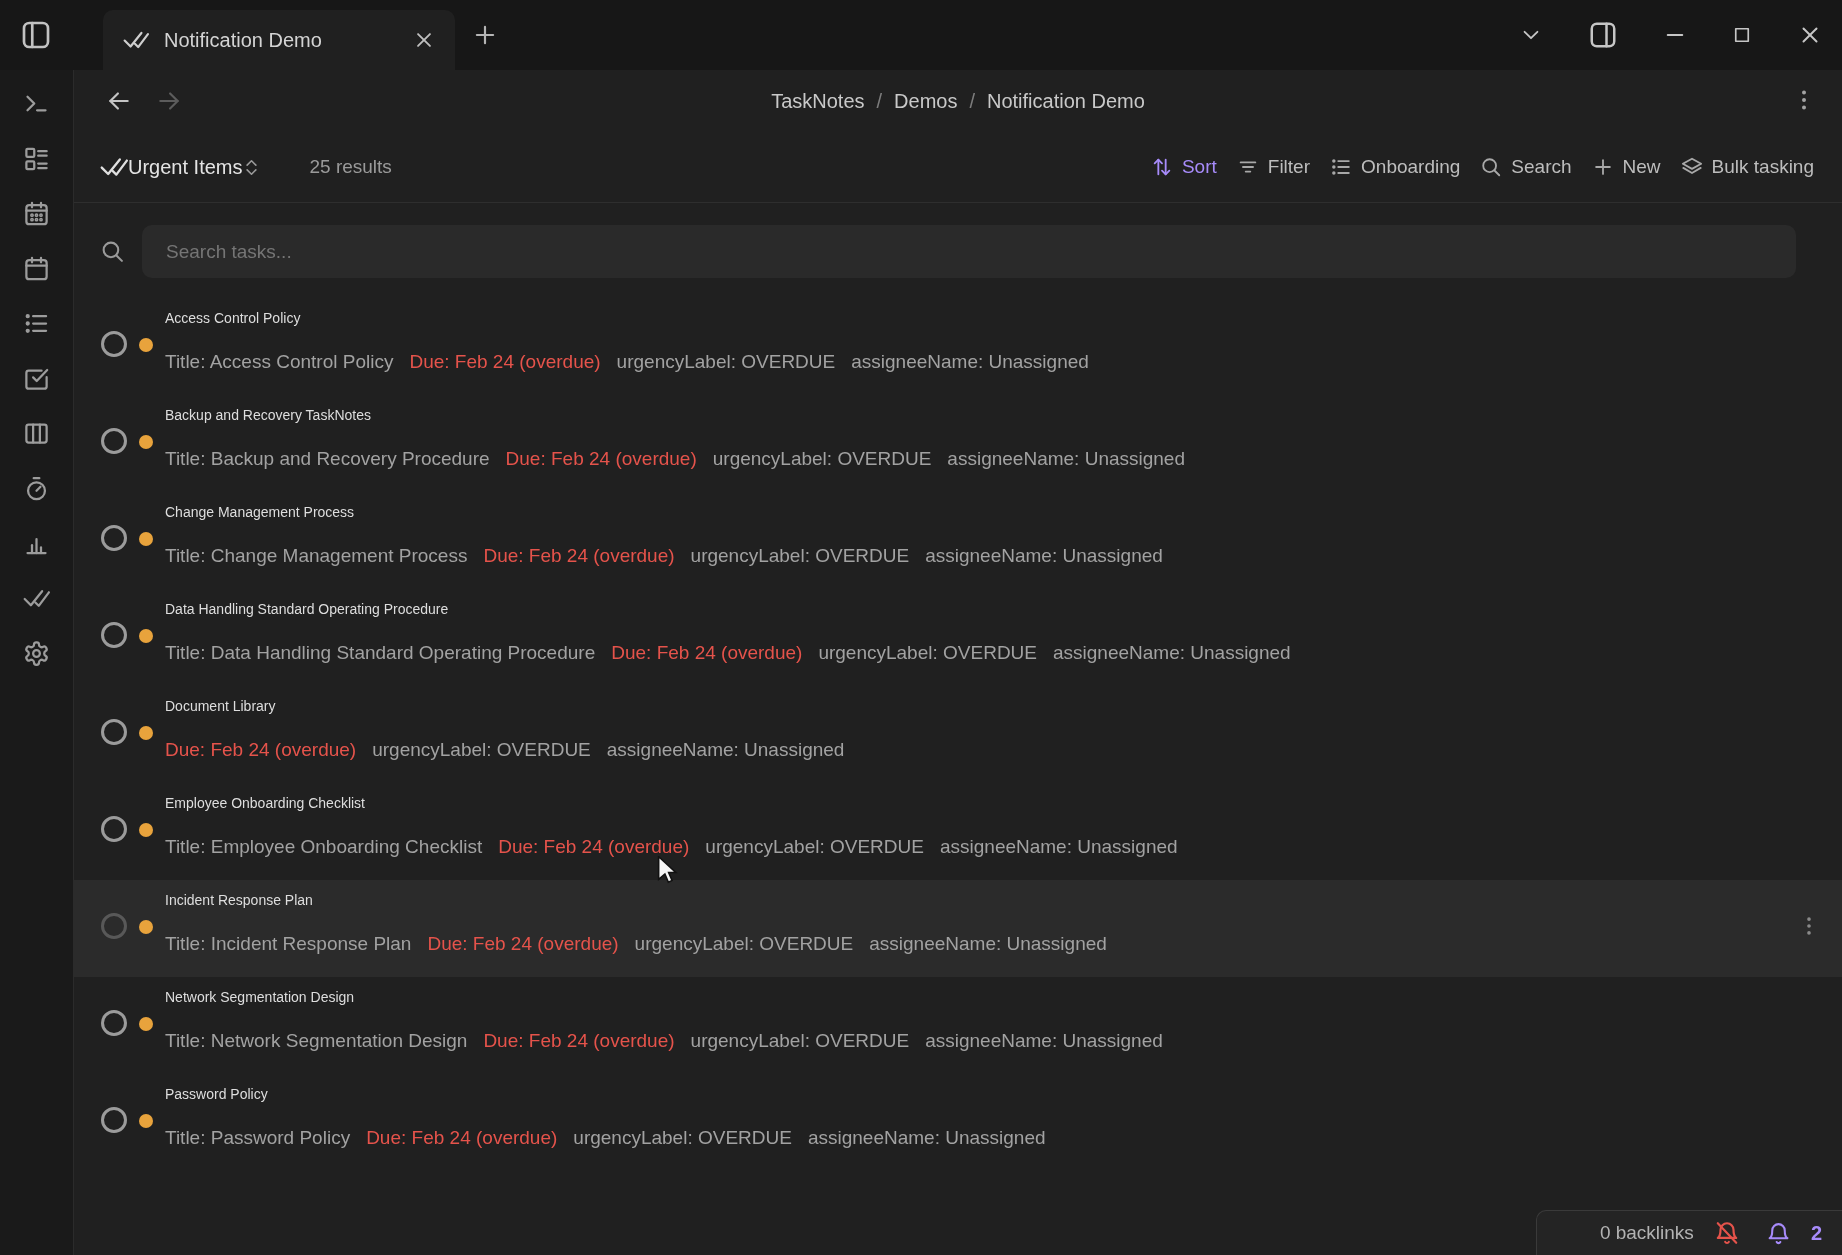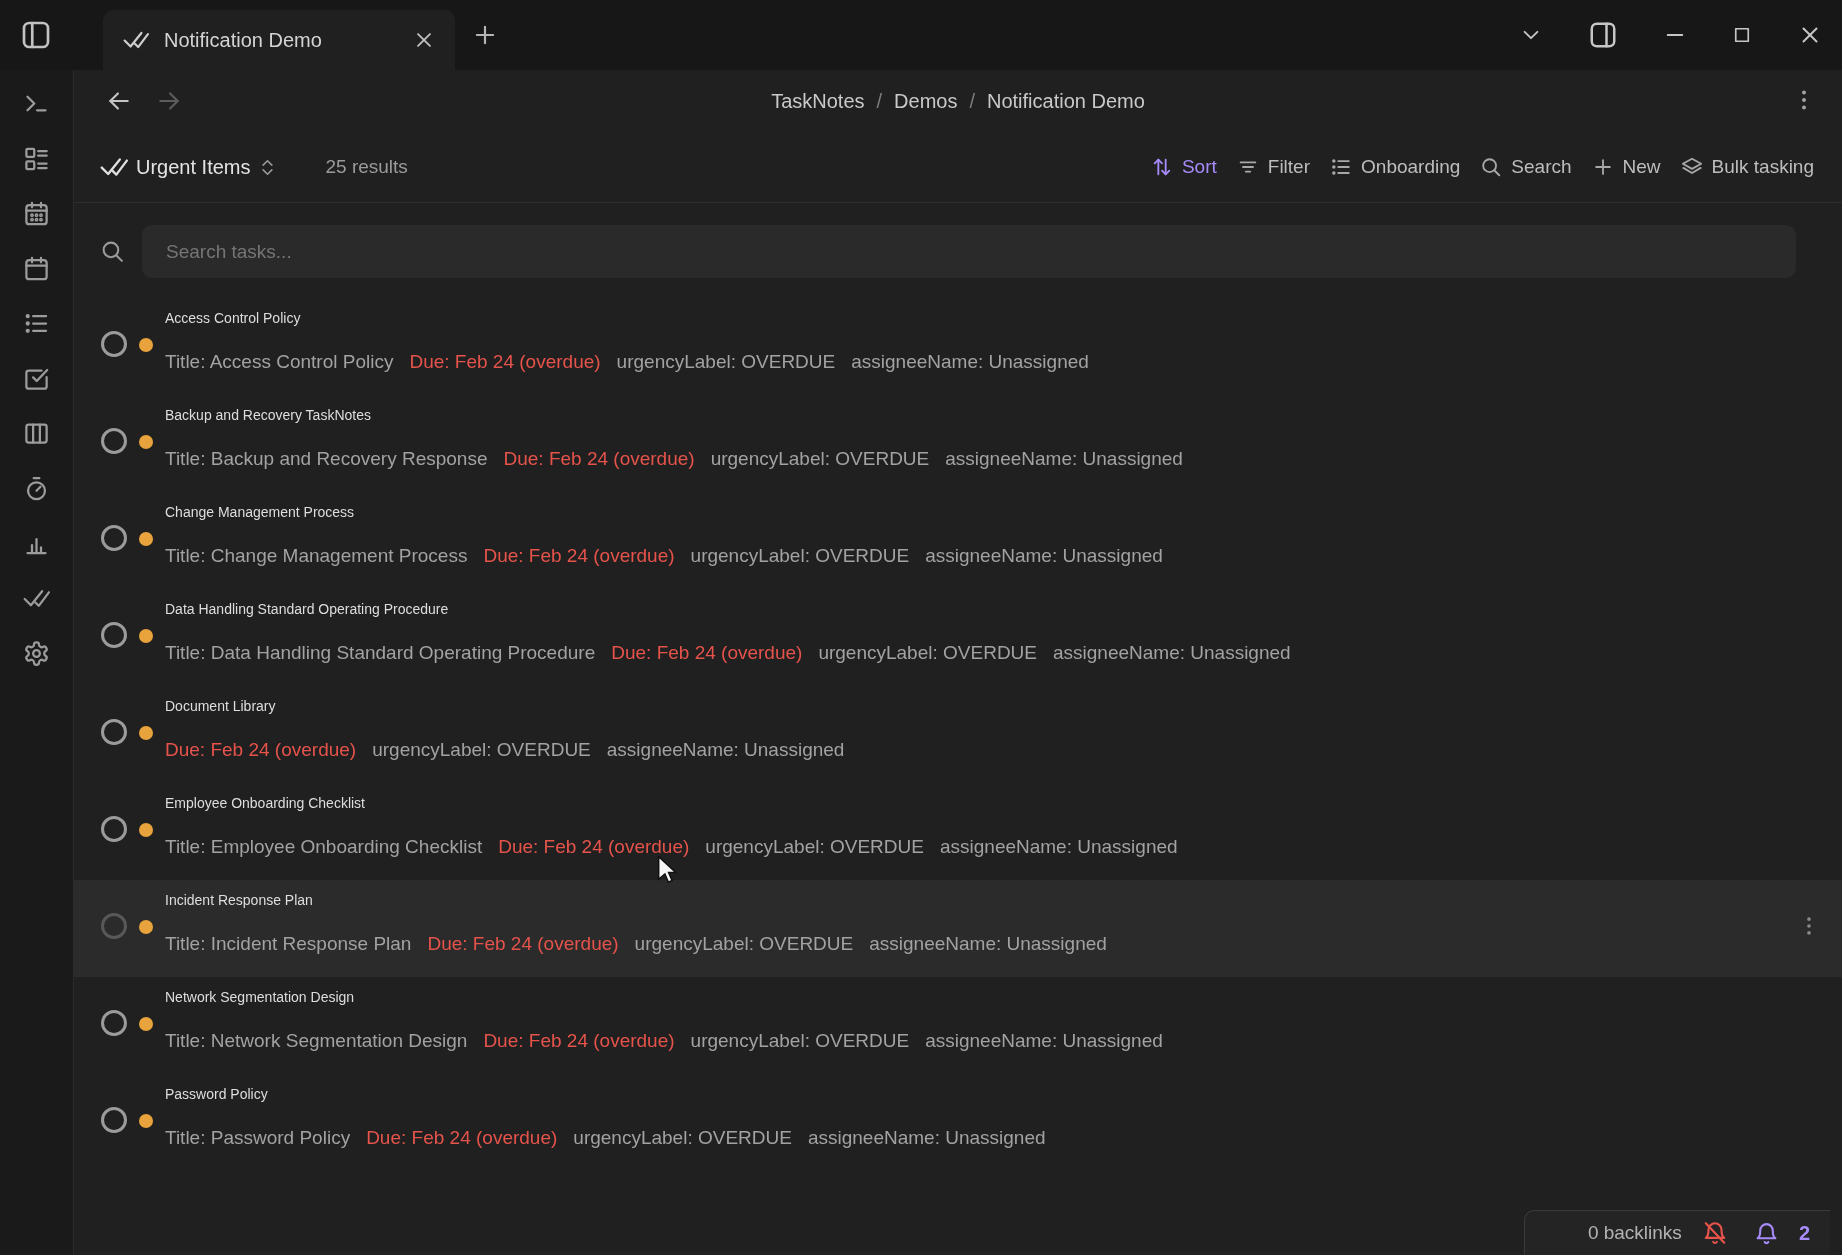--- a/index.html
+++ b/index.html
@@ -34,21 +34,21 @@
   .nav-arrows .back { color:#c4c4c4; display:flex; cursor:pointer; }
   .nav-arrows .fwd { color:#5c5c5c; display:flex; cursor:pointer; }
   .breadcrumb { position:absolute; left:0; right:0; top:0; height:62px; display:flex;
     align-items:center; justify-content:center; gap:12px; font-size:20px; }
   .crumb { color:#c9c9c9; cursor:pointer; }
   .crumb-sep { color:#7d7d7d; }
   .header-more { position:absolute; right:26px; top:18px; color:#a2a2a2; display:flex; cursor:pointer; }
 
   
   .toolbar { height:70px; display:flex; align-items:center; padding:0 28px 0 26px; flex:none; }
-  .view-switcher { display:flex; align-items:center; gap:8px; cursor:pointer; }
+  .view-switcher { display:flex; align-items:center; gap:0; cursor:pointer; }
   .view-icon { color:#e0e0e0; display:flex; }
   .view-label { font-size:20px; color:#e4e4e4; font-weight:500; }
   .view-chevrons { color:#9a9a9a; display:flex; }
   .results-count { margin-left:48px; font-size:19px; color:#9a9a9a; }
   .tb-actions { margin-left:auto; display:flex; gap:20px; align-items:center; }
   .tb-action { display:flex; align-items:center; gap:9px; font-size:19px; color:#bdbdbd; cursor:pointer; }
   .tb-action .ic { color:#a8a8a8; }
   .tb-action.accent, .tb-action.accent .ic { color:var(--accent); }
 
   .h-divider { height:1px; background:#2e2e2e; flex:none; }
@@ -72,21 +72,21 @@
     background:var(--dot); }
   .task-title { position:absolute; left:91px; top:12px; font-size:14px; color:#dedede; }
   .task-meta { position:absolute; left:91px; top:53px; display:flex; gap:16px; font-size:19px;
     white-space:nowrap; }
   .m-muted { color:#a2a2a2; }
   .m-danger { color:var(--danger); }
   .row-more { position:absolute; right:22px; top:35px; color:#8a8a8a; display:none; cursor:pointer; }
   .task-row.highlight .row-more { display:flex; }
 
   
-  .statusbar { position:absolute; right:12px; bottom:0; height:45px; min-width:306px;
+  .statusbar { position:absolute; right:0; bottom:0; height:45px; min-width:306px;
     background:#242424; border:1px solid #3a3a3a; border-right:none; border-bottom:none;
     border-radius:10px 0 0 0; display:flex; align-items:center; justify-content:flex-end;
     padding:0 20px; gap:20px; }
   .backlinks-label { font-size:19px; color:#b3b3b3; cursor:pointer; }
   .bell-off { color:var(--danger); display:flex; cursor:pointer; }
   .bell-on { color:var(--accent); display:flex; cursor:pointer; margin-left:6px; }
   .notif-count { font-size:20px; font-weight:bold; color:var(--accent); }
 
   .mouse-cursor { position:absolute; left:655px; top:856px; pointer-events:none; z-index:99; }
 
@@ -388,21 +388,21 @@
               <span class="m-muted">urgencyLabel: OVERDUE</span>
               <span class="m-muted">assigneeName: Unassigned</span>
             </div>
 
   </div>
           <div class="task-row">
     <span class="task-chk"></span>
     <span class="task-dot"></span>
     <div class="task-title">Backup and Recovery TaskNotes</div>
     <div class="task-meta">
-              <span class="m-muted">Title: Backup and Recovery Response</span>
+              <span class="m-muted">Title: Backup and Recovery Procedure</span>
               <span class="m-danger">Due: Feb 24 (overdue)</span>
               <span class="m-muted">urgencyLabel: OVERDUE</span>
               <span class="m-muted">assigneeName: Unassigned</span>
             </div>
 
   </div>
           <div class="task-row">
     <span class="task-chk"></span>
     <span class="task-dot"></span>
     <div class="task-title">Change Management Process</div>

